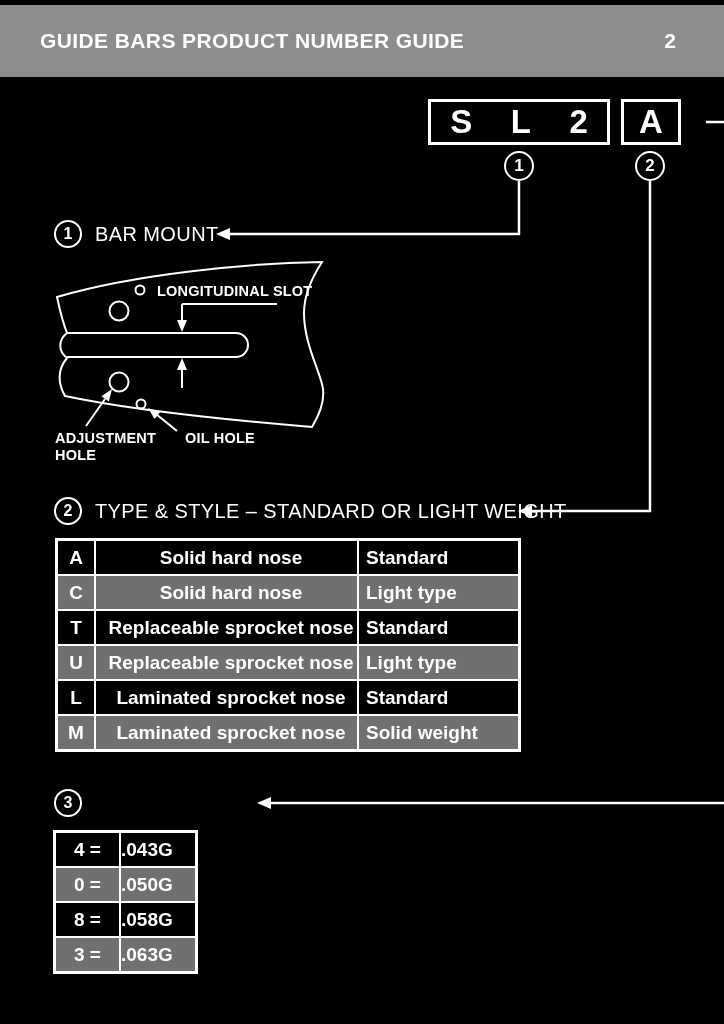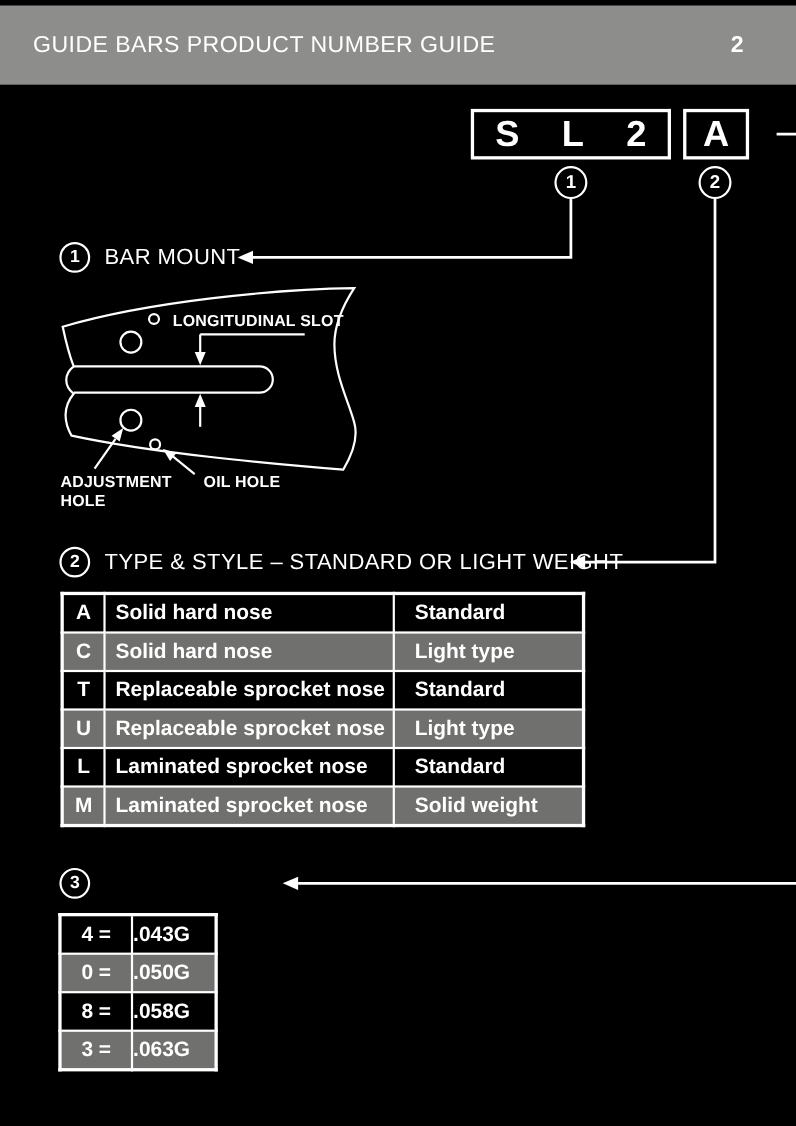--- a/index.html
+++ b/index.html
@@ -6,21 +6,21 @@
   .page{
     position:relative;width:724px;height:1024px;background:#000;overflow:hidden;
     font-family:"Liberation Sans",sans-serif;color:#fff;
   }
   
   .header{
     position:absolute;left:0;top:5px;width:724px;height:72px;
     background:#8d8d8b;display:flex;align-items:center;
   }
   .header .title{
-    margin-left:30px;font-size:21px;font-weight:normal;color:#fff;letter-spacing:.4px;
+    margin-left:40px;font-size:21px;font-weight:bold;color:#fff;letter-spacing:.4px;
   }
   .header .pagenum{
     position:absolute;right:48px;font-size:21px;font-weight:bold;color:#fff;
   }
   
   .overlay{position:absolute;left:0;top:0;width:724px;height:1024px;z-index:1;}
   .overlay .ln{stroke:#fff;stroke-width:2.5;fill:none;}
   .overlay .thin{stroke:#fff;stroke-width:2;fill:none;}
   .overlay .ah{fill:#fff;stroke:none;}
   .overlay text{
@@ -58,22 +58,22 @@
   .type-table{left:55px;top:538px;}
   .groove-table{left:53px;top:830px;}
   td{
     border:2.5px solid #fff;height:33px;font-size:19px;font-weight:bold;color:#fff;
     padding:0;white-space:nowrap;
   }
   .type-table{border:3px solid #fff;} .groove-table{border:3px solid #fff;}
   .row-dark td{background:#000;}
   .row-gray td{background:#70706e;}
   .col-code{width:36px;text-align:center;}
-  .col-desc{width:252px;padding-left:9px;text-align:left;}
-  .col-style{width:152px;padding-left:18px;text-align:left;margin-top:48px;}
+  .col-desc{width:252px;padding-left:9px;text-align:center;}
+  .col-style{width:152px;padding-left:7px;text-align:left;margin-top:48px;}
   .col-digit{width:63px;text-align:center;}
   .col-gauge{width:74px;text-align:left;}
 </style>
 </head>
 <body>
 
 <div class="page">
 
   <div class="header">
     <span class="title">GUIDE BARS PRODUCT NUMBER GUIDE</span>

